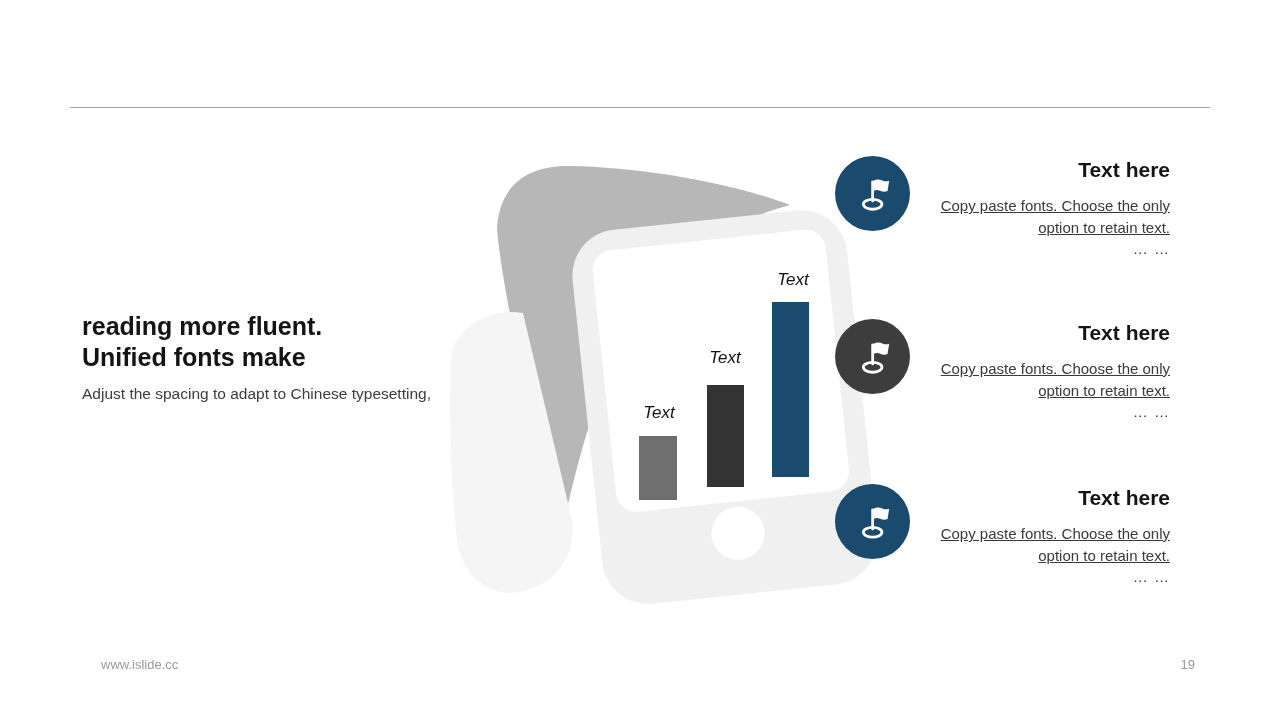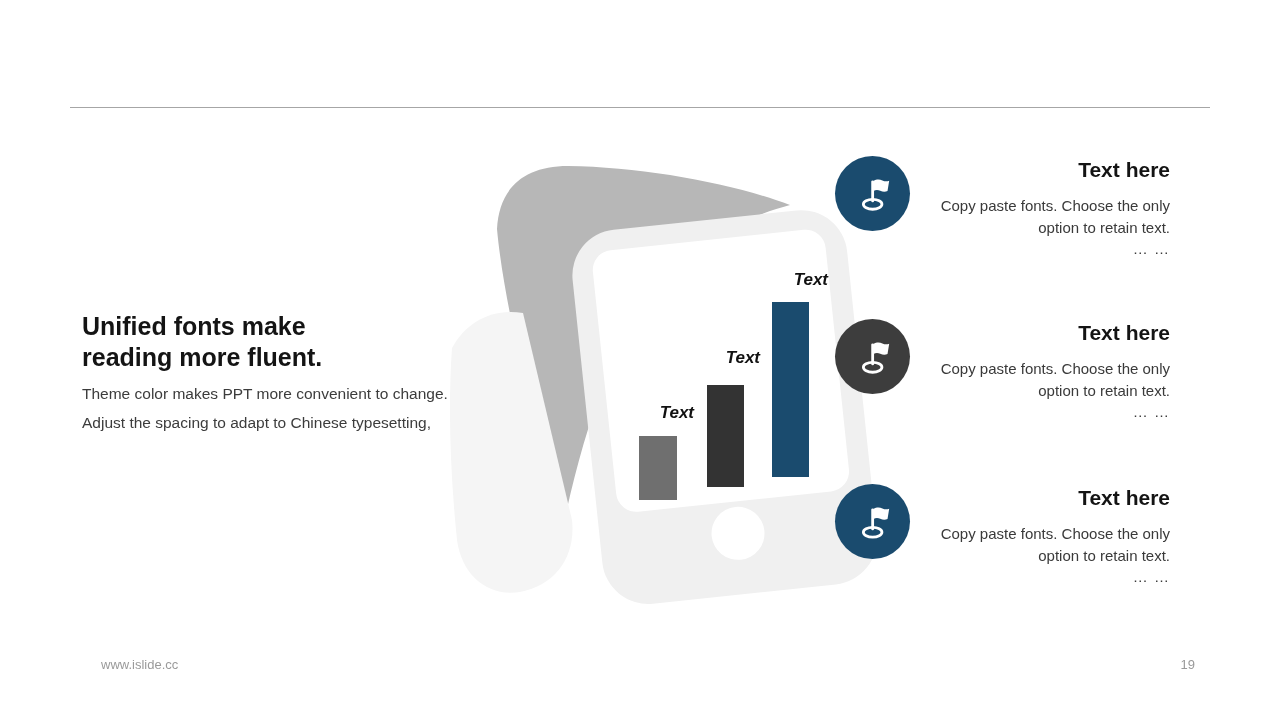--- a/index.html
+++ b/index.html
@@ -15,54 +15,53 @@
   .intro-desc span{display:block;}
 
   
   .graphic-svg{position:absolute;left:0;top:0;}
 
   
   .bar{position:absolute;}
   #bar-0{left:639px;top:436px;width:38px;}
   #bar-1{left:707px;top:385px;width:37px;}
   #bar-2{left:772px;top:302px;width:37px;}
-  .bar-label{position:absolute;width:70px;text-align:right;font-size:17px;font-weight:700;
+  .bar-label{position:absolute;width:70px;text-align:center;font-size:17px;font-weight:400;
              font-style:italic;color:#111;}
   #bar-label-0{left:624px;top:403px;}
   #bar-label-1{left:690px;top:348px;}
   #bar-label-2{left:758px;top:270px;}
 
   
   .item{position:absolute;left:835px;width:335px;}
   #item-0{top:156px;} #item-1{top:319px;} #item-2{top:484px;}
   .item-circle{position:absolute;left:0;top:0;width:75px;height:75px;border-radius:50%;
                display:flex;align-items:center;justify-content:center;}
   .item-body{margin-left:100px;text-align:right;}
   .item-title{margin:2px 0 0 0;font-size:21px;font-weight:700;color:#141414;}
-  .item-desc{margin:13px 0 0 0;font-size:15px;line-height:21.5px;color:#3a3a3a;}
+  .item-desc{margin:13px 0 0 0;font-size:15px;line-height:21.5px;color:#3a3a3a;text-decoration:underline;}
   .item-desc span{display:block;}
   .item-ellipsis{font-size:15px;line-height:21.5px;color:#3a3a3a;letter-spacing:1px;}
 
   
   .footer-site{position:absolute;left:81px;top:657px;font-size:13px;color:#9a9a9a;margin-left:20px;}
   .footer-page{position:absolute;right:85px;top:657px;font-size:13px;color:#9a9a9a;}
 </style>
 </head>
 <body>
 
 <div class="slide">
 
   <div class="divider"></div>
 
   <h1 class="intro-title">
+    <span>reading more fluent.</span>
     <span>Unified fonts make</span>
-    <span>reading more fluent.</span>
   </h1>
   <div class="intro-desc">
-    <span>Theme color makes PPT more convenient to change.</span>
     <span>Adjust the spacing to adapt to Chinese typesetting,</span>
   </div>
 
   <svg class="graphic-svg" width="1280" height="720" viewBox="0 0 1280 720">
     <path d="M 790 205
              C 735 184 645 167 568 166
              C 523 166 499 189 497 229
              C 504 305 533 423 564 522
              C 584 432 612 332 680 264
              C 716 231 756 214 790 205 Z" fill="#b7b7b7"></path>

